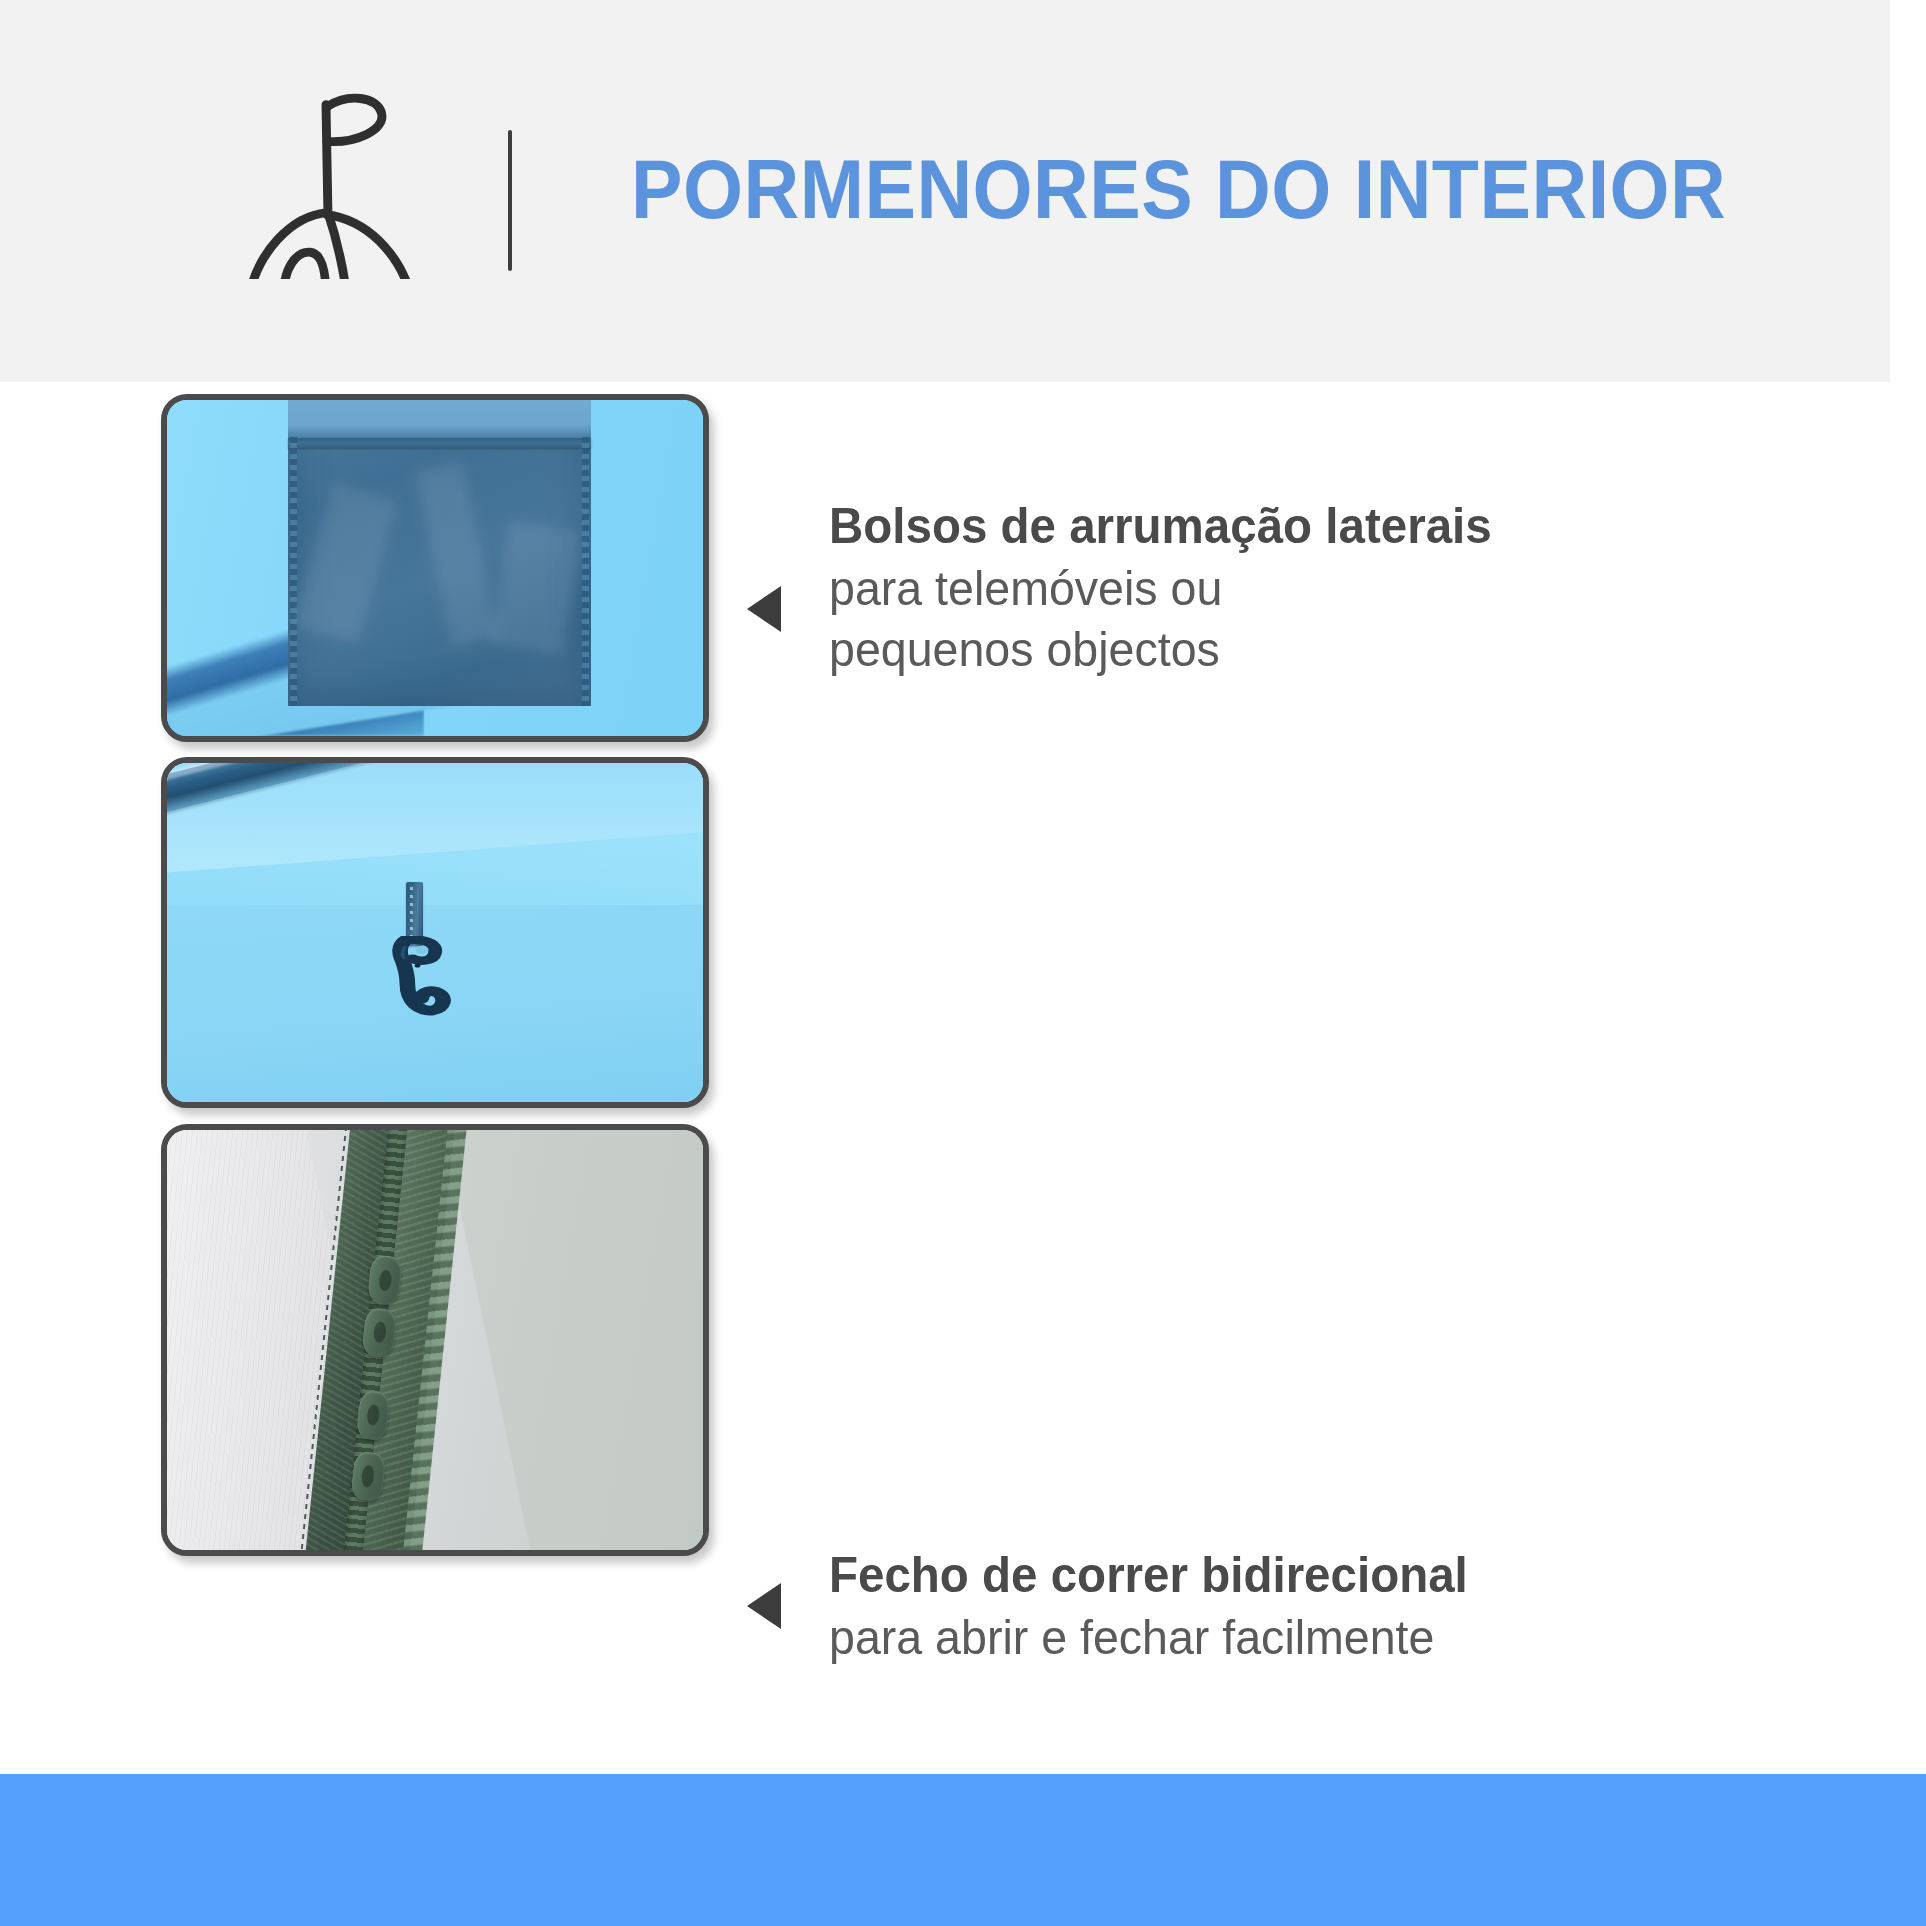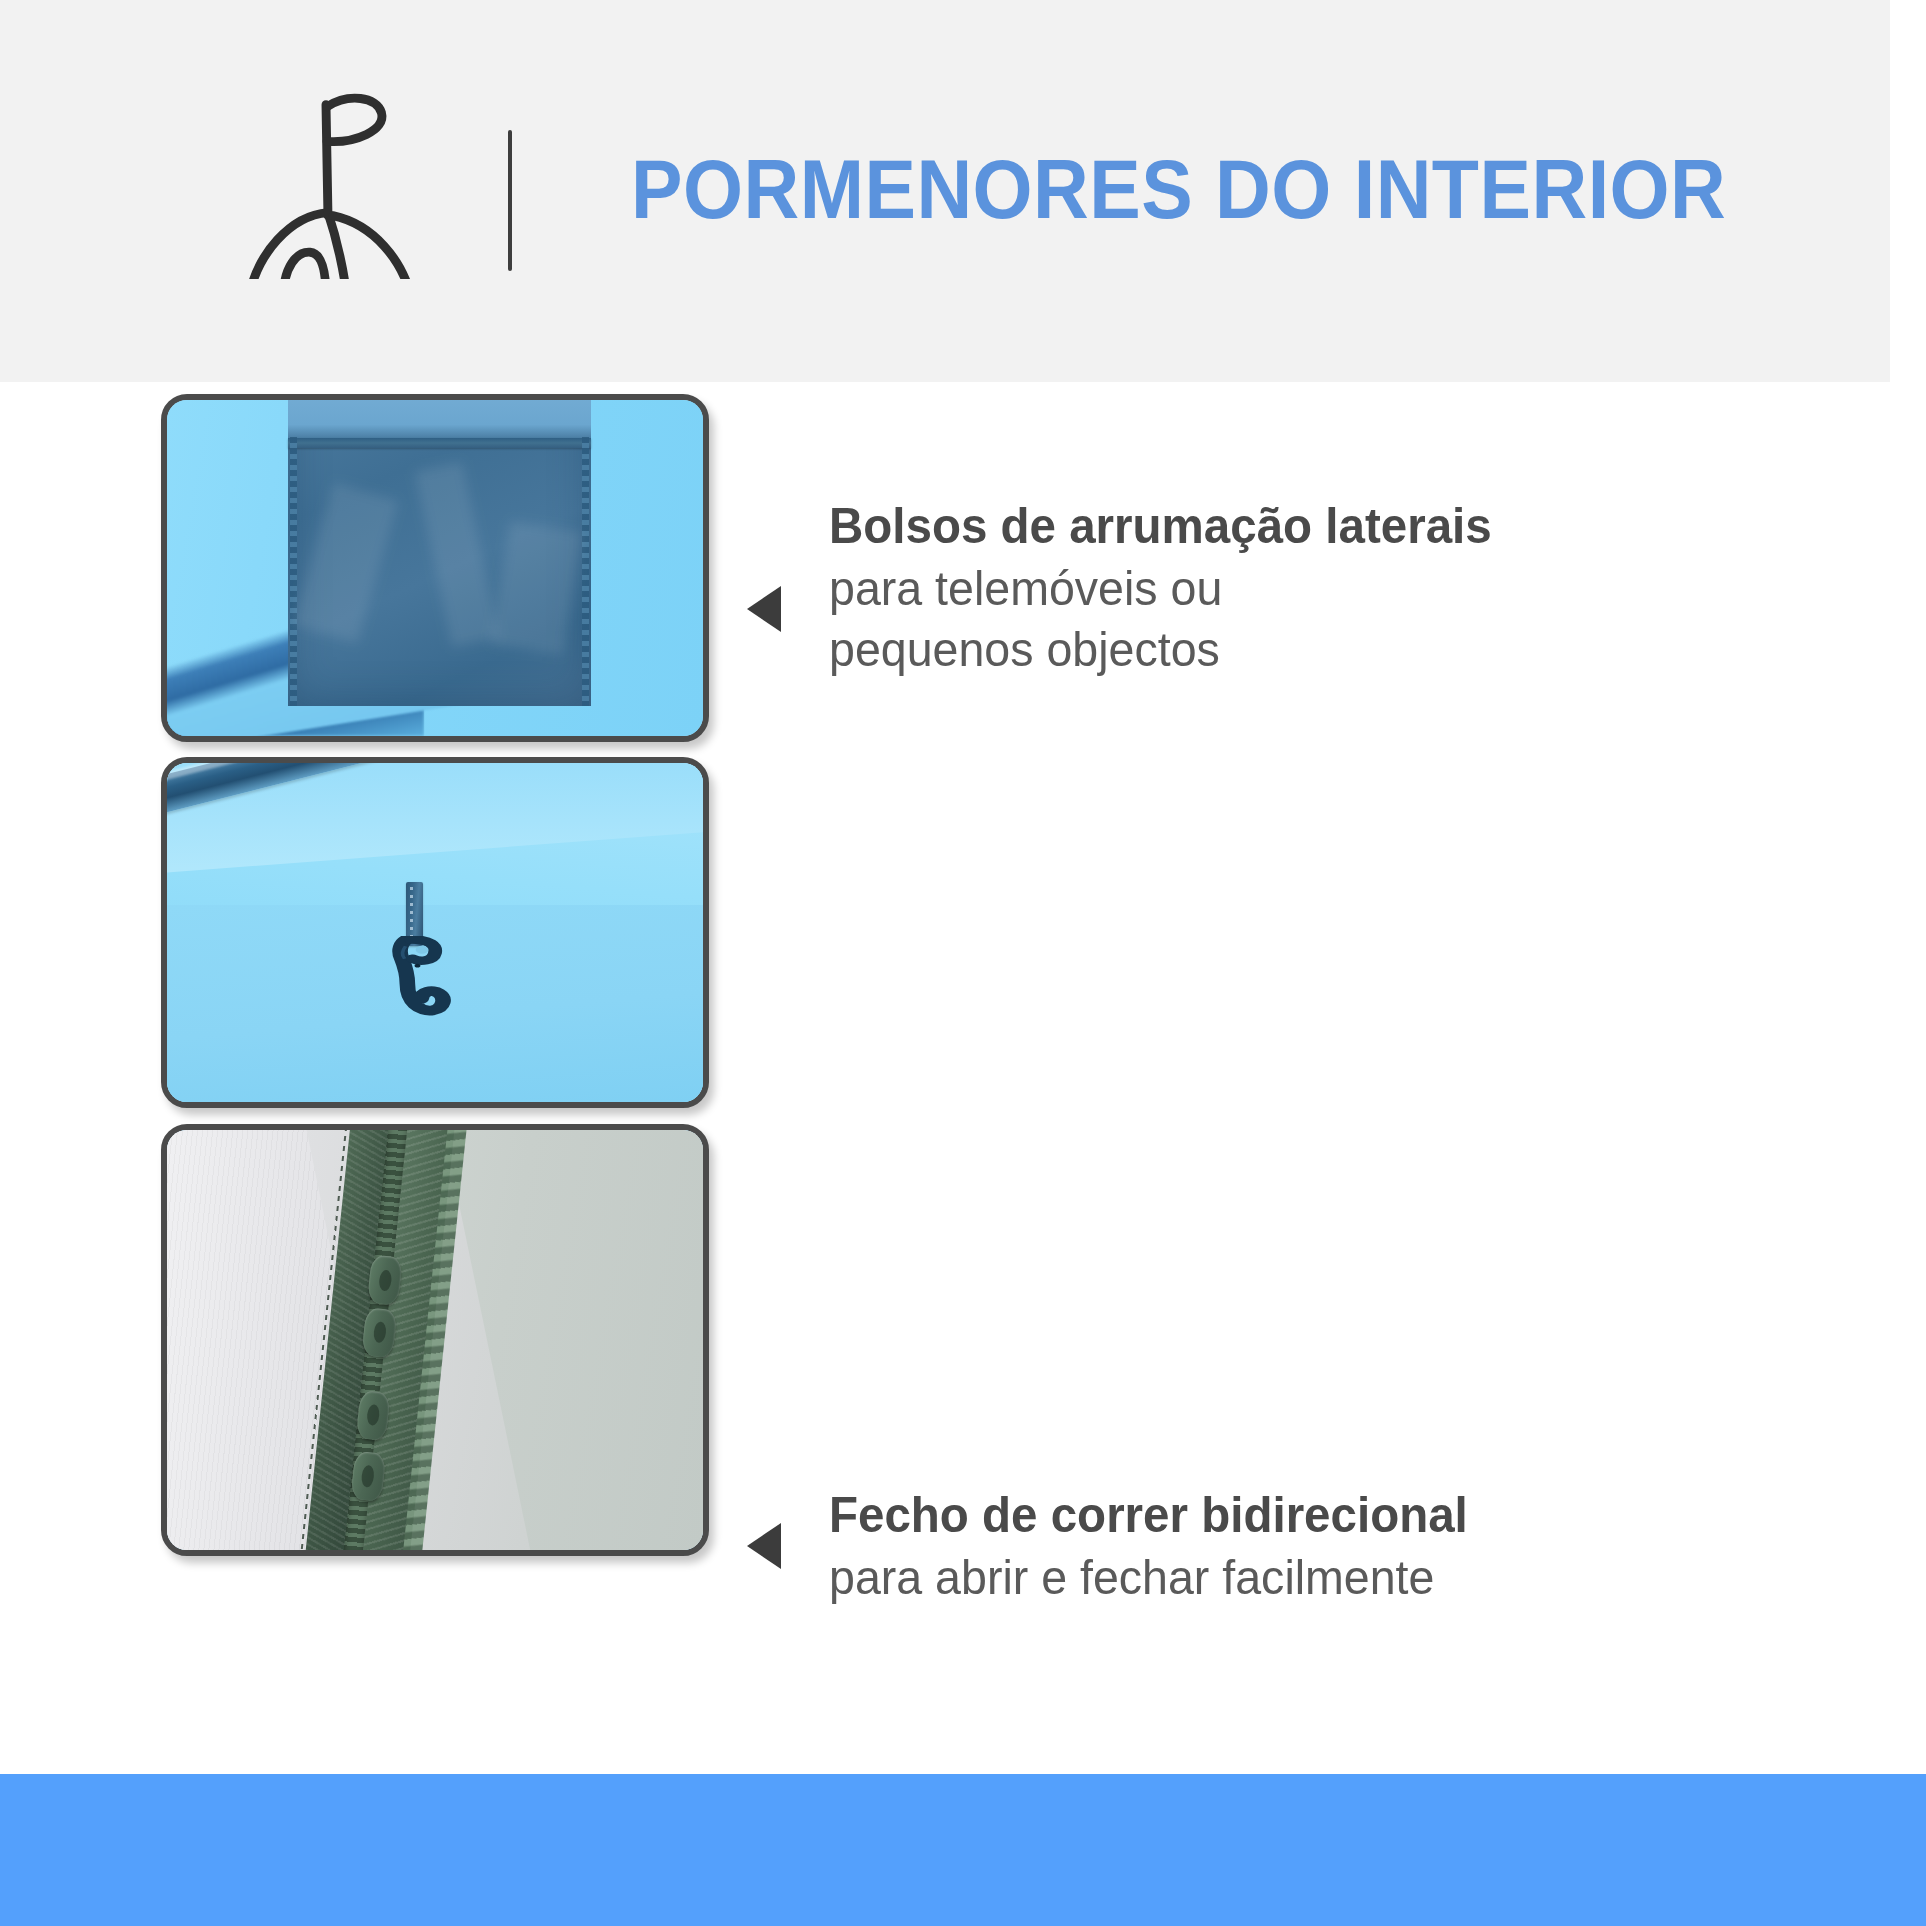--- a/index.html
+++ b/index.html
@@ -220,21 +220,21 @@
     transform: scaleX(0.95); transform-origin: left center;
   }
   .ct-sub {
     font-size: 49px; font-weight: 400; color: #5a5a5a;
     line-height: 61px; white-space: nowrap;
     transform: scaleX(0.95); transform-origin: left center;
   }
   #callout-1 { left: 747px; top: 495px; }
   #callout-1 .arrow { margin-top: 42px; }
   #callout-2 { left: 747px; top: 1089px; }
-  #callout-3 { left: 747px; top: 1484px; }
+  #callout-3 { left: 747px; top: 1544px; }
 </style>
 </head>
 <body>
 
 <div id="page">
 
   <div class="header">
 
     <div class="header-icon">
       <svg viewBox="0 0 200 210" width="198" height="208" fill="none" stroke="#2f2f2f" stroke-width="9" stroke-linecap="round" stroke-linejoin="round">

